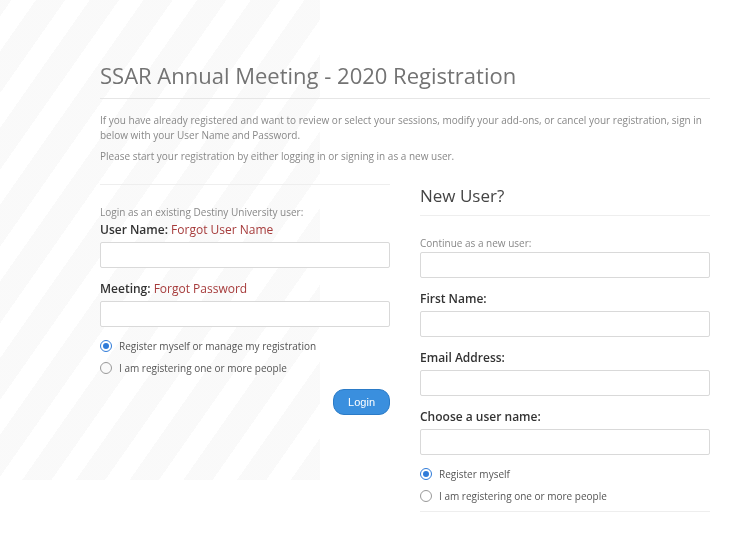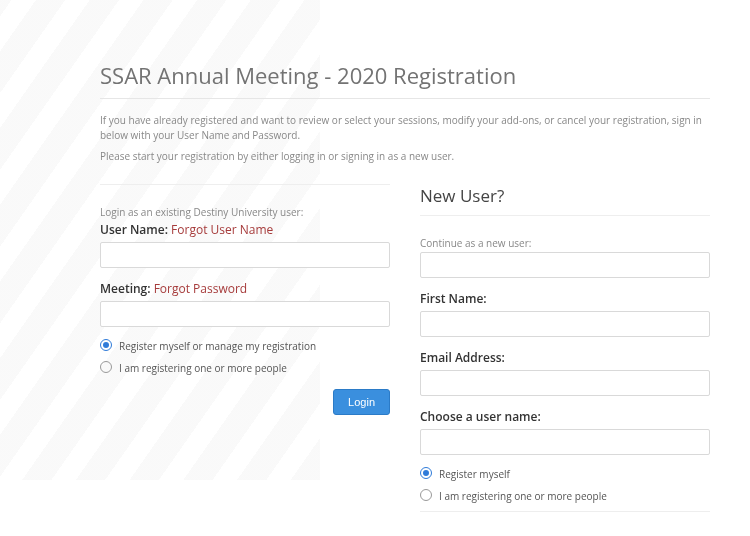--- a/index.html
+++ b/index.html
@@ -10,26 +10,26 @@
 hr.divider{border:0;border-top:1px solid #e6e6e6;margin:6px 0 14px}
 .intro{font-size:10px;color:#888;line-height:1.5;margin-bottom:6px}
 .columns{display:flex;gap:30px;margin-top:20px}
 .col{flex:1}
 h2{font-size:17px;font-weight:400;color:#444;margin-bottom:8px}
 hr.sub{border:0;border-top:1px solid #eee;margin-bottom:20px}
 .helper{font-size:10px;color:#888;margin-bottom:2px}
 .field-label{font-size:12px;font-weight:600;color:#333;margin-bottom:4px;display:block}
 .link{color:#a63b3b;font-weight:400;cursor:pointer;text-decoration:none}
 input[type=text],input[type=password],input[type=email]{width:100%;height:26px;border:1px solid #d9d9d9;border-radius:2px;padding:0 6px;font-size:11px;margin-bottom:12px;background:#fff}
-.radio-row{display:flex;gap:7px;margin-bottom:8px}
+.radio-row{display:flex;align-items:center;gap:7px;margin-bottom:8px}
 .radio-outer{width:12px;height:12px;border-radius:50%;border:1px solid #999;display:flex;align-items:center;justify-content:center;flex-shrink:0}
 .radio-outer.selected{border-color:#2f7bd9}
 .radio-inner{width:6px;height:6px;border-radius:50%;background:#2f7bd9}
 .radio-label{font-size:10px;color:#555}
-.login-btn{display:inline-block;background:#3a8fde;color:#fff;font-size:11px;padding:6px 14px;border:1px solid #2b7bc7;border-radius:3px;cursor:pointer;margin-top:6px;float:right}
+.login-btn{display:inline-block;background:#3a8fde;color:#fff;font-size:11px;padding:6px 14px;border:1px solid #2b7bc7;border-radius:11px;cursor:pointer;margin-top:6px;float:right}
 </style>
 </head>
 <body>
 
 <div class="bg-stripes"></div>
 
 <div class="container">
   <h1>SSAR Annual Meeting - 2020 Registration</h1>
   <hr class="divider">
   <p class="intro">If you have already registered and want to review or select your sessions, modify your add-ons, or cancel your registration, sign in below with your User Name and Password.</p>

